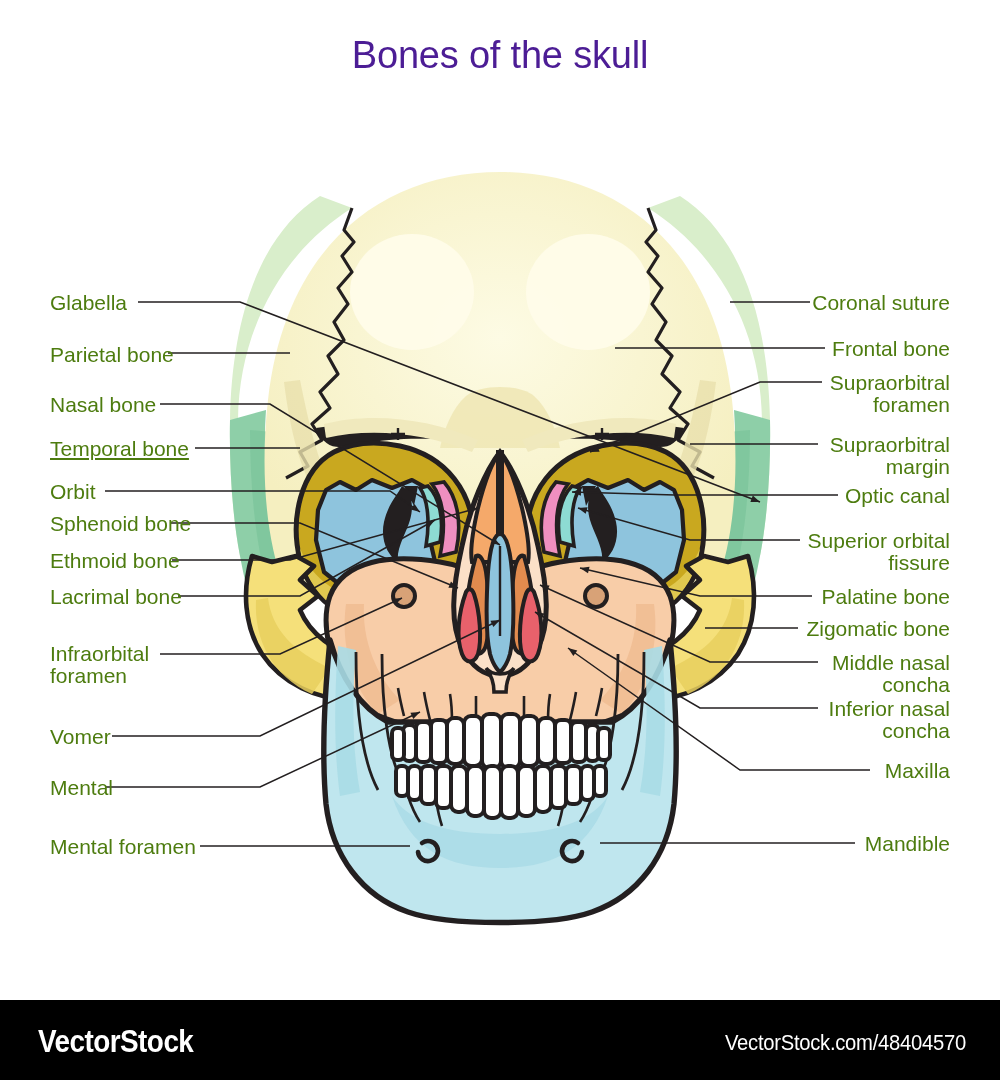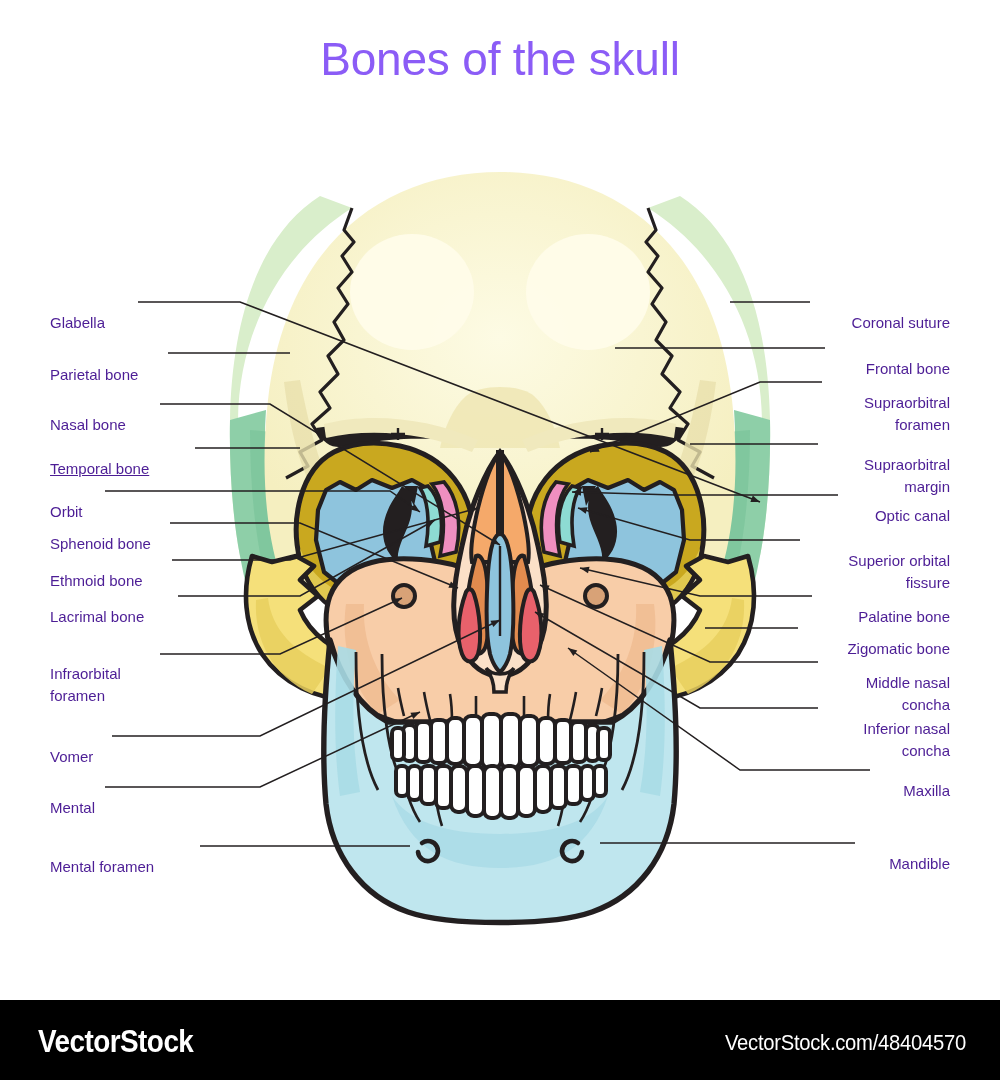--- a/index.html
+++ b/index.html
@@ -18,22 +18,22 @@
     left: 0; top: 0;
     width: 1000px; height: 1000px;
     background: #ffffff;
   }
   #title-block {
     position: absolute;
     left: 0; top: 34px;
     width: 1000px;
     text-align: center;
     line-height: 1.12;
-    color: #8b5cf6;
-    font-size: 46px;
+    color: #4c1d95;
+    font-size: 38px;
     font-weight: 400;
     letter-spacing: -0.2px;
   }
   #title-line1 { display: block; }
   #title-line2 { display: block; }
 
   #figure {
     position: absolute;
     left: 0; top: 0;
     width: 1000px; height: 1000px;
@@ -64,26 +64,25 @@
     font-size: 22px;
     font-weight: 400;
     letter-spacing: -0.3px;
     transform: scaleX(0.92);
     transform-origin: right center;
   }
 
   
   .lbl {
     position: absolute;
-    color: #4c1d95;
-    font-size: 15px;
+    color: #4d7c0f;
+    font-size: 21px;
     line-height: 22px;
     white-space: pre-line;
     font-family: "Liberation Sans", sans-serif;
-    margin-top: 20px;
   }
   .lbl-left  { text-align: left; }
   .lbl-right { text-align: right; }
 </style>
 </head>
 <body>
 
 <div id="canvas">
 
   <div id="title-block">

